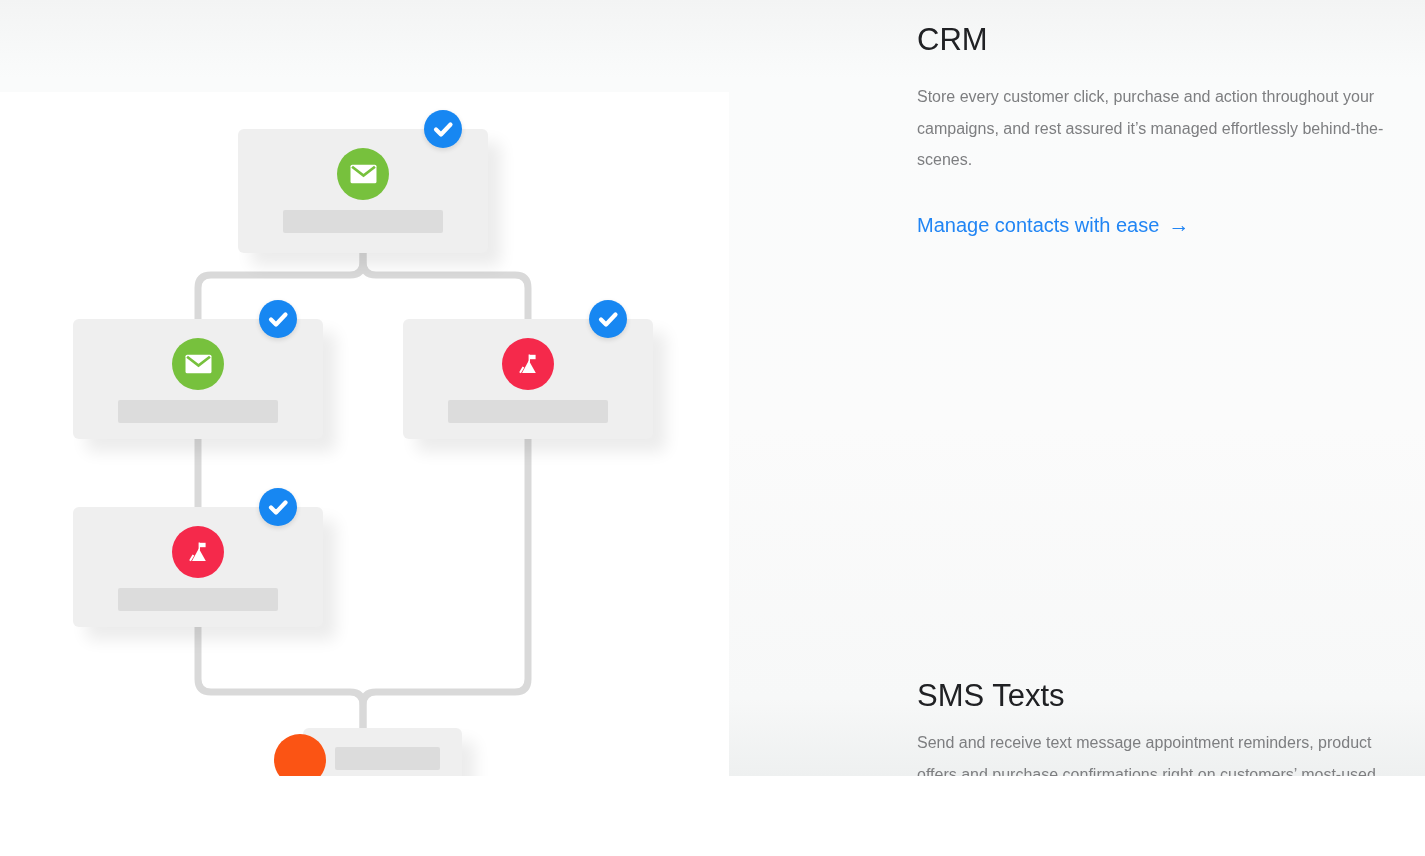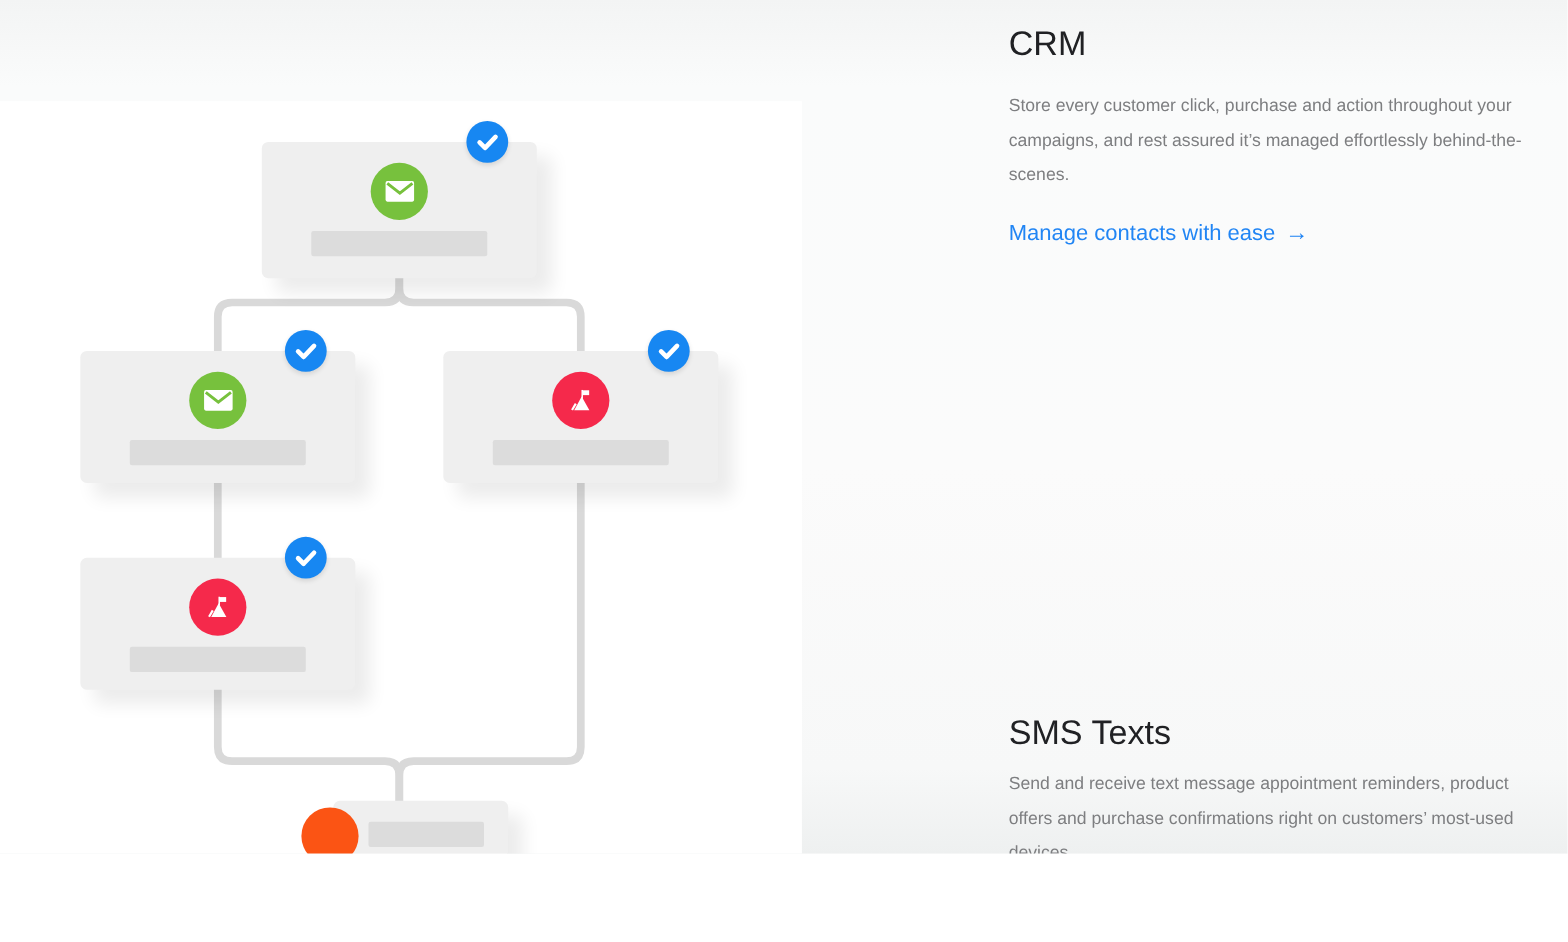--- a/index.html
+++ b/index.html
@@ -29,21 +29,21 @@
            background:var(--accent-orange,#fb5414);}
 
   
   .content-col{position:absolute;left:917px;top:0;width:495px;height:856px;}
   .feature{position:absolute;left:0;width:100%;}
   .feature h2{margin:0;font-size:31px;line-height:40px;font-weight:400;color:var(--heading-color,#202124);}
   .feature p{margin:0;font-size:16px;line-height:31.5px;font-weight:400;color:var(--body-color,#7d7e80);}
   .feature-crm p{margin-top:21px;}
   .feature-emails p{margin-top:8px;}
   .feature-sms p{margin-top:11px;}
-  .feature-link{display:inline-block;margin-top:23px;font-size:20px;line-height:26px;text-decoration:none;
+  .feature-link{display:inline-block;margin-top:36px;font-size:20px;line-height:26px;text-decoration:none;
                 color:var(--link-blue,#2185f4);cursor:pointer;text-align:center;}
   .feature-link .arrow{margin-left:9px;font-size:21px;}
 </style>
 </head>
 <body>
 
 <div class="page">
 
   <div class="illustration-panel">
 
@@ -129,19 +129,19 @@
 
   <div class="content-col">
 
     <section class="feature feature-crm" style="top:20px">
       <h2>CRM</h2>
       <p>Store every customer click, purchase and action throughout your campaigns, and rest assured it’s managed effortlessly behind-the-scenes.</p>
       <a href="#" class="feature-link"><span>Manage contacts with ease</span><span class="arrow">→</span></a>
     </section>
 
 
-    <section class="feature feature-sms" style="top:646px">
+    <section class="feature feature-sms" style="top:676px">
       <h2>SMS Texts</h2>
       <p>Send and receive text message appointment reminders, product offers and purchase confirmations right on customers’ most-used devices.</p>
     </section>
 
   </div>
 </div>
 
 </body></html>

